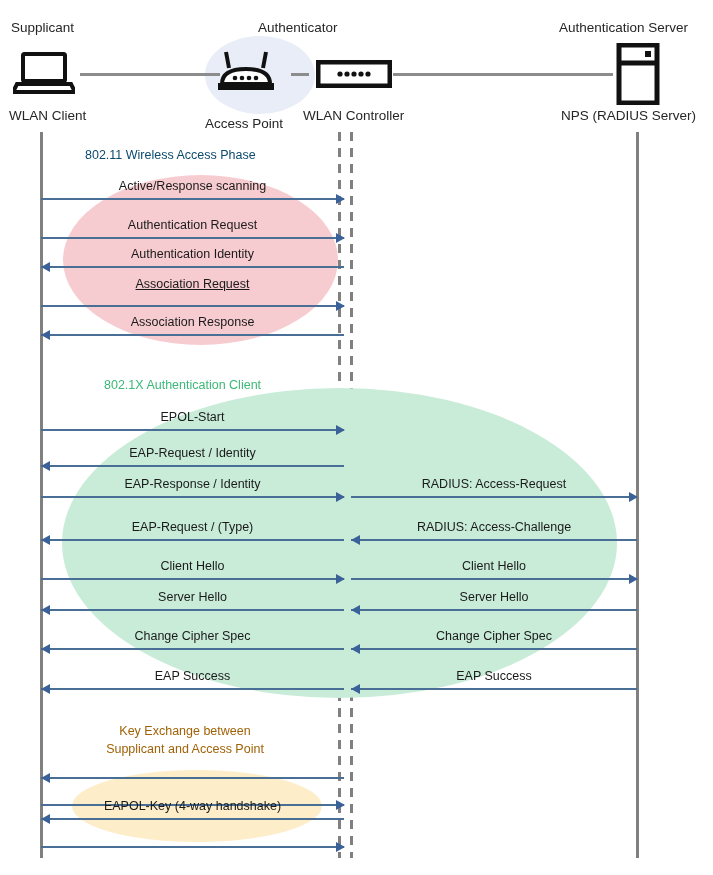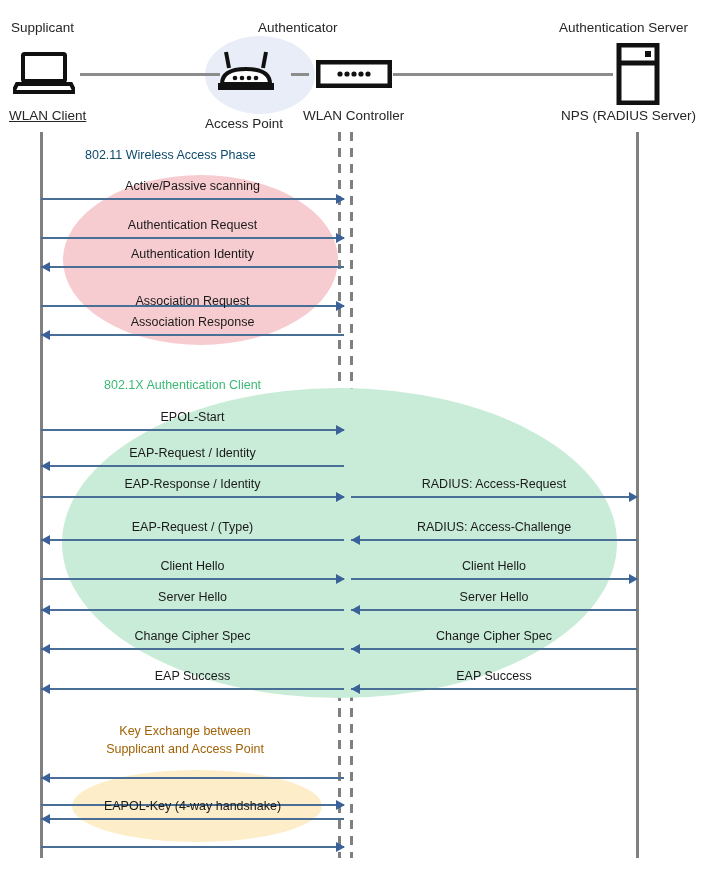--- a/index.html
+++ b/index.html
@@ -81,21 +81,21 @@
       <circle cx="52" cy="14" r="2.6"></circle>
     </g>
   </svg>
 
   <svg class="srv-icon" style="left:616px;top:43px;" width="44" height="62" viewBox="0 0 44 62">
     <rect x="3" y="2" width="38" height="58" fill="#fff" stroke="#111" stroke-width="5"></rect>
     <line x1="3" y1="20" x2="41" y2="20" stroke="#111" stroke-width="5"></line>
     <rect x="29" y="8" width="6" height="6" fill="#111"></rect>
   </svg>
 
-  <div class="dev-name" style="left:9px;top:108px;text-decoration:underline;">WLAN Client</div>
+  <div class="dev-name" style="left:9px;top:108px;">WLAN Client</div>
   <div class="dev-name" style="left:205px;top:108px;margin-top:8px;">Access Point</div>
   <div class="dev-name" style="left:303px;top:108px;">WLAN Controller</div>
   <div class="dev-name" style="left:561px;top:108px;">NPS (RADIUS Server)</div>
 
   <div class="lifeline" style="left:40px;top:132px;height:726px;"></div>
   <div class="dashline" style="left:338px;top:132px;height:726px;"></div>
   <div class="dashline" style="left:350px;top:132px;height:726px;"></div>
   <div class="lifeline" style="left:636px;top:132px;height:726px;"></div>
 
   <div class="blob blob-red" style="left:63px;top:175px;width:275px;height:170px;"></div>
@@ -105,30 +105,30 @@
   <div class="phase-cap" style="left:85px;top:146px;color:#0c4a6e;">802.11 Wireless Access Phase</div>
   <div class="phase-cap" style="left:104px;top:376px;color:#3cb878;">802.1X Authentication Client</div>
   <div class="phase-cap" style="left:85px;top:722px;width:200px;color:#a16207;">
     <div>Key Exchange between</div>
     <div>Supplicant and Access Point</div>
   </div>
 
   <div id="arrow-layer">
       <div class="arrow" style="left: 41px; top: 198px; width: 303px;"></div>
       <div class="head head-r" style="top: 194px; left: 336px;"></div>
-      <div class="msg" style="left: 42.5px; top: 179px; width: 300px;">Active/Passive scanning</div>
+      <div class="msg" style="left: 42.5px; top: 179px; width: 300px;">Active/Response scanning</div>
       <div class="arrow" style="left: 41px; top: 237px; width: 303px;"></div>
       <div class="head head-r" style="top: 233px; left: 336px;"></div>
       <div class="msg" style="left: 42.5px; top: 218px; width: 300px;">Authentication Request</div>
       <div class="arrow" style="left: 41px; top: 266px; width: 303px;"></div>
       <div class="head head-l" style="top: 262px; left: 41px;"></div>
       <div class="msg" style="left: 42.5px; top: 247px; width: 300px;">Authentication Identity</div>
       <div class="arrow" style="left: 41px; top: 305px; width: 303px;"></div>
       <div class="head head-r" style="top: 301px; left: 336px;"></div>
-      <div class="msg" style="left: 42.5px; top: 294px; width: 300px;">Association Request</div>
+      <div class="msg" style="left: 42.5px; top: 277px; width: 300px; text-decoration: underline;">Association Request</div>
       <div class="arrow" style="left: 41px; top: 334px; width: 303px;"></div>
       <div class="head head-l" style="top: 330px; left: 41px;"></div>
       <div class="msg" style="left: 42.5px; top: 315px; width: 300px;">Association Response</div>
       <div class="arrow" style="left: 41px; top: 429px; width: 303px;"></div>
       <div class="head head-r" style="top: 425px; left: 336px;"></div>
       <div class="msg" style="left: 42.5px; top: 410px; width: 300px;">EPOL-Start</div>
       <div class="arrow" style="left: 41px; top: 465px; width: 303px;"></div>
       <div class="head head-l" style="top: 461px; left: 41px;"></div>
       <div class="msg" style="left: 42.5px; top: 446px; width: 300px;">EAP-Request / Identity</div>
       <div class="arrow" style="left: 41px; top: 496px; width: 303px;"></div>

